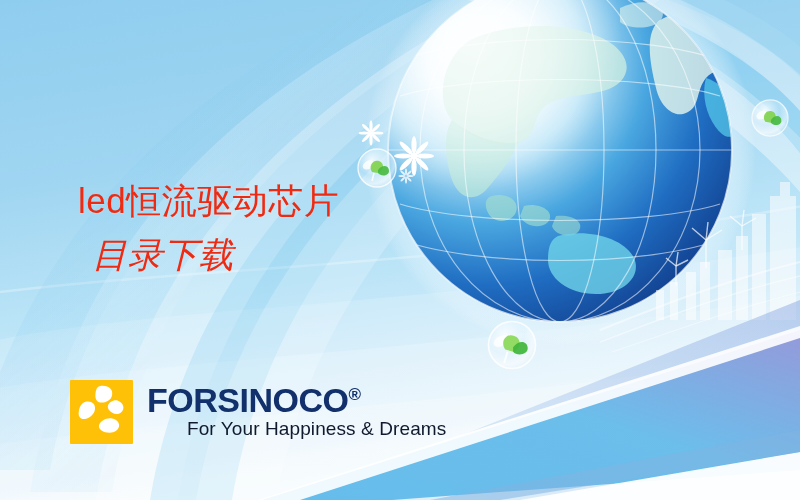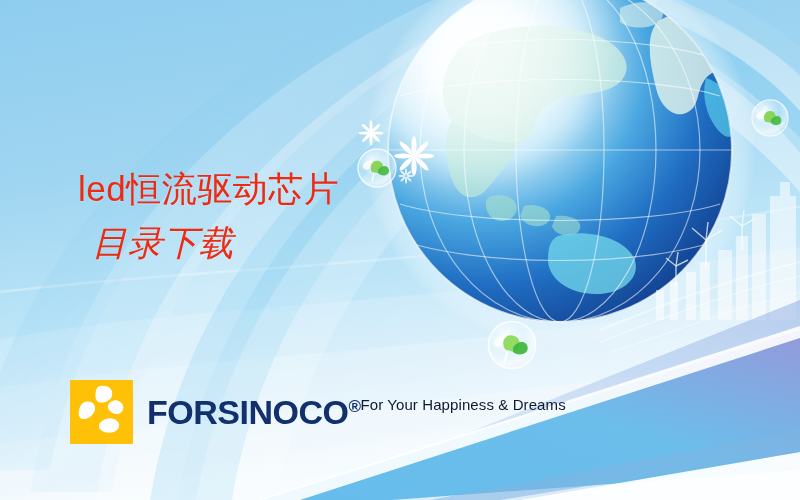--- a/index.html
+++ b/index.html
@@ -8,21 +8,21 @@
   #banner{
     position:relative;
     width:800px;height:500px;
     overflow:hidden;
     background:linear-gradient(160deg,#93cff0 0%,#9ed6f2 28%,#b5e2f6 55%,#d6eefb 78%,#eef8fd 100%);
   }
   #art{position:absolute;inset:0;width:800px;height:500px;}
 
   
   #headline{
-    position:absolute;left:78px;top:162px;
+    position:absolute;left:78px;top:174px;
     z-index:40;
     color:#ee2a12;
     font-size:35px;
     line-height:1.55;
     font-weight:400;
     letter-spacing:0.5px;
     text-shadow:0 1px 0 rgba(255,255,255,.18);
   }
   #headline .l1{display:block;}
   #headline .l2{display:block;padding-left:14px;font-style:italic;}
@@ -36,40 +36,41 @@
   #logo-mark{
     width:63px;height:64px;
     background:#ffc107;
     flex:0 0 auto;
     position:relative;
     border-radius:1px;
   }
   #logo-mark svg{position:absolute;left:0;top:0;}
   #logo-words{
     margin-left:14px;
-    display:flex;flex-direction:row;
+    display:flex;flex-direction:column;
     justify-content:flex-end;
   }
   #logo-name{
     font-size:34px;
     font-weight:bold;
     color:#12306b;
     letter-spacing:-0.5px;
     line-height:1.02;
     white-space:nowrap;
     font-family:"Liberation Sans","DejaVu Sans",sans-serif;
   }
   #logo-name .reg{font-size:17px;vertical-align:super;font-weight:bold;}
   #logo-tagline{
-    font-size:15px;
+    font-size:19px;
     color:#101a2e;
     letter-spacing:0.1px;
     line-height:1.2;
     margin-top:1px;
     white-space:nowrap;
+    margin-left:40px;
   }
 </style>
 </head>
 <body>
 
 <div id="banner">
 
   <svg id="art" viewBox="0 0 800 500">
     <defs>
 

